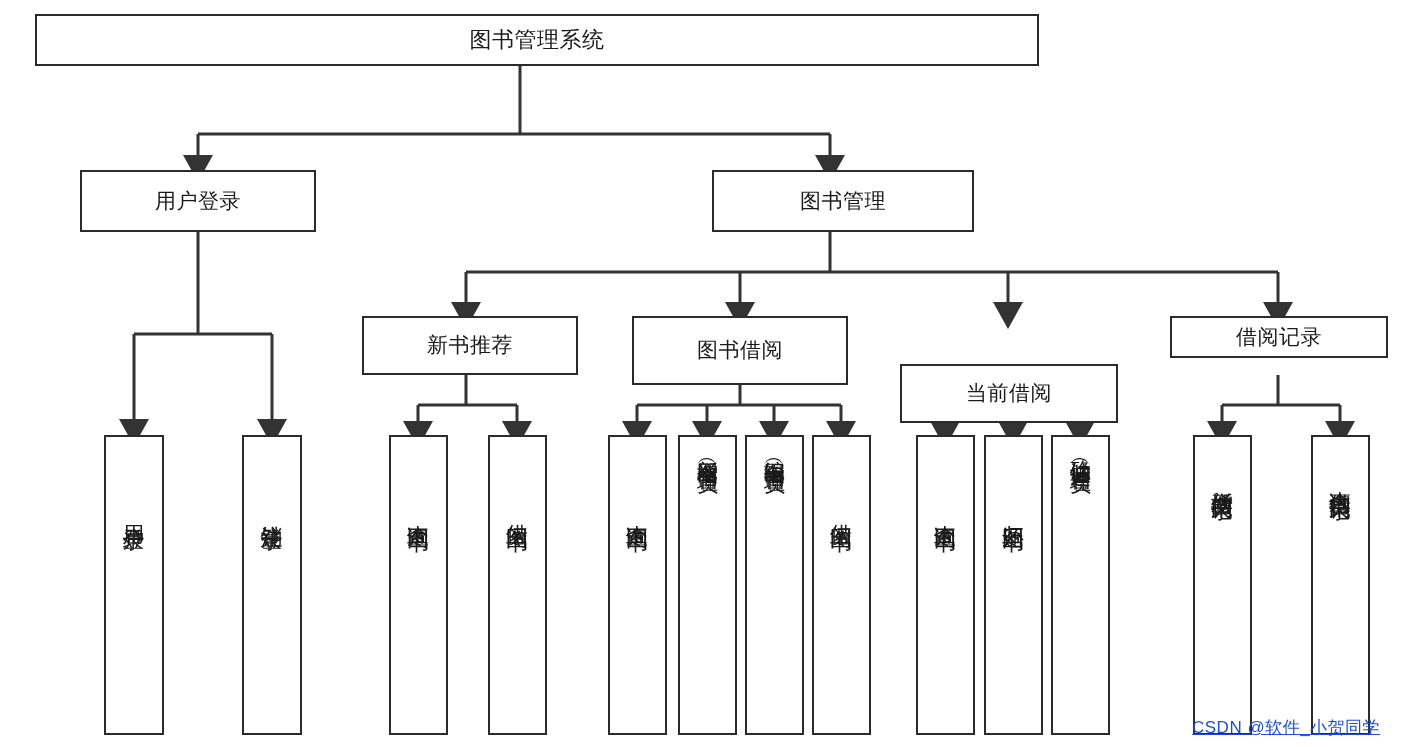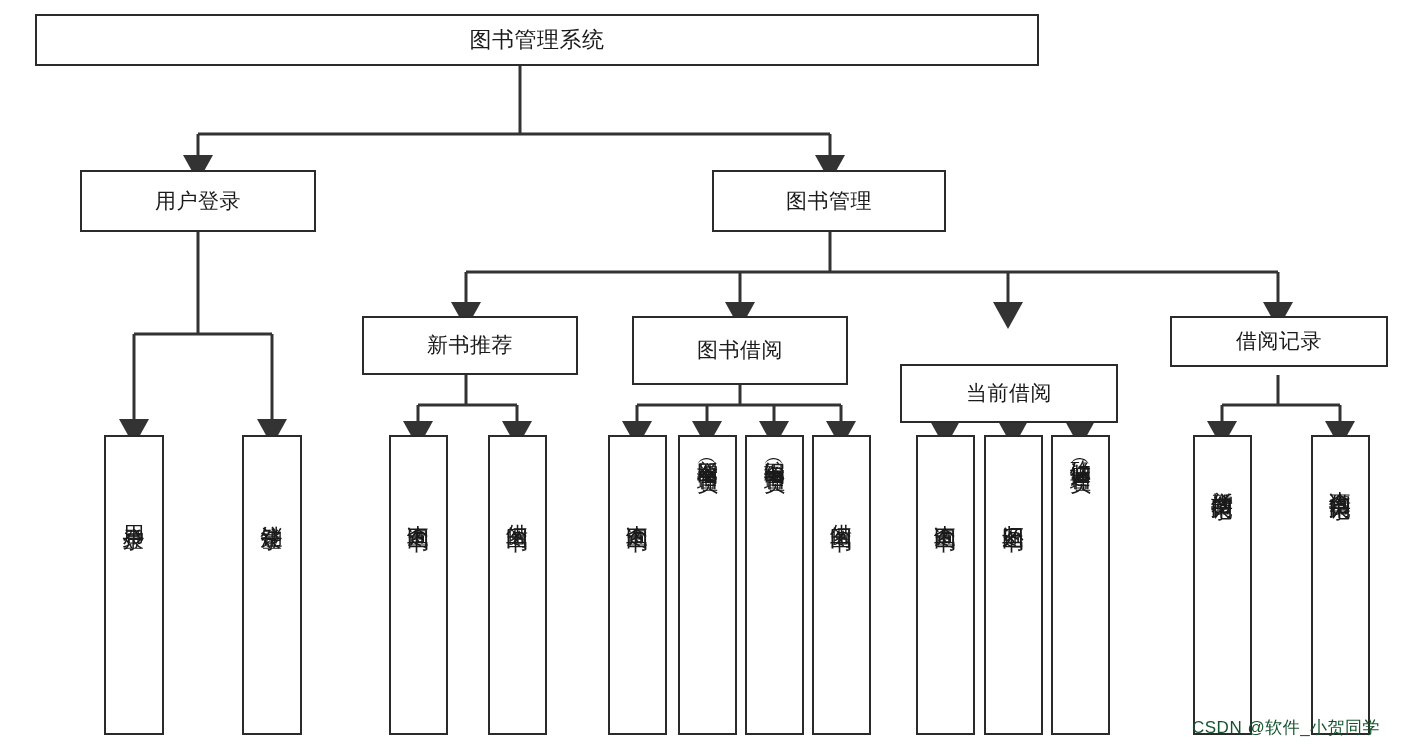--- a/index.html
+++ b/index.html
@@ -63,23 +63,24 @@
     line-height: 1.05;
     letter-spacing: 2px;
     white-space: nowrap;
   }
   .node.vert.tall .label {
     font-size: 21px;
   }
   .watermark {
     position: absolute;
     font-size: 17px;
-    color: #14532d;
+    color: #1d4ed8;
     white-space: nowrap;
     letter-spacing: 0.5px;
+    text-decoration: underline;
   }
 </style>
 </head>
 <body>
 
 <div id="canvas">
 
   <svg id="edges" viewBox="0 0 1405 747" xmlns="http://www.w3.org/2000/svg">
     <defs>
       <marker id="arrow" markerWidth="9" markerHeight="10" refX="1" refY="5" orient="auto" markerUnits="strokeWidth">
@@ -132,34 +133,34 @@
     </g>
   </svg>
 
   <div class="node horiz root" style="left:18px; top:14px; width:1004px; height:52px;margin-left:17px;">
     <span class="label">图书管理系统</span>
   </div>
 
   <div class="node horiz" style="left:80px; top:170px; width:236px; height:62px;">
     <span class="label">用户登录</span>
   </div>
-  <div class="node horiz" style="left:712px; top:170px; width:234px; height:62px;">
+  <div class="node horiz" style="left:712px; top:170px; width:262px; height:62px;">
     <span class="label">图书管理</span>
   </div>
 
   <div class="node horiz" style="left:362px; top:316px; width:216px; height:59px;">
     <span class="label">新书推荐</span>
   </div>
   <div class="node horiz" style="left:632px; top:316px; width:216px; height:69px;">
     <span class="label">图书借阅</span>
   </div>
   <div class="node horiz" style="left:900px; top:316px; width:218px; height:59px;margin-top:48px;">
     <span class="label">当前借阅</span>
   </div>
-  <div class="node horiz" style="left:1170px; top:316px; width:218px; height:51px;">
+  <div class="node horiz" style="left:1170px; top:316px; width:218px; height:42px;">
     <span class="label">借阅记录</span>
   </div>
 
   <div class="node vert" style="left:104px; top:435px; width:60px; height:300px; padding-top:70px;">
     <span class="label">用户登录</span>
   </div>
   <div class="node vert" style="left:242px; top:435px; width:60px; height:300px; padding-top:70px;">
     <span class="label">注销登录</span>
   </div>
 

